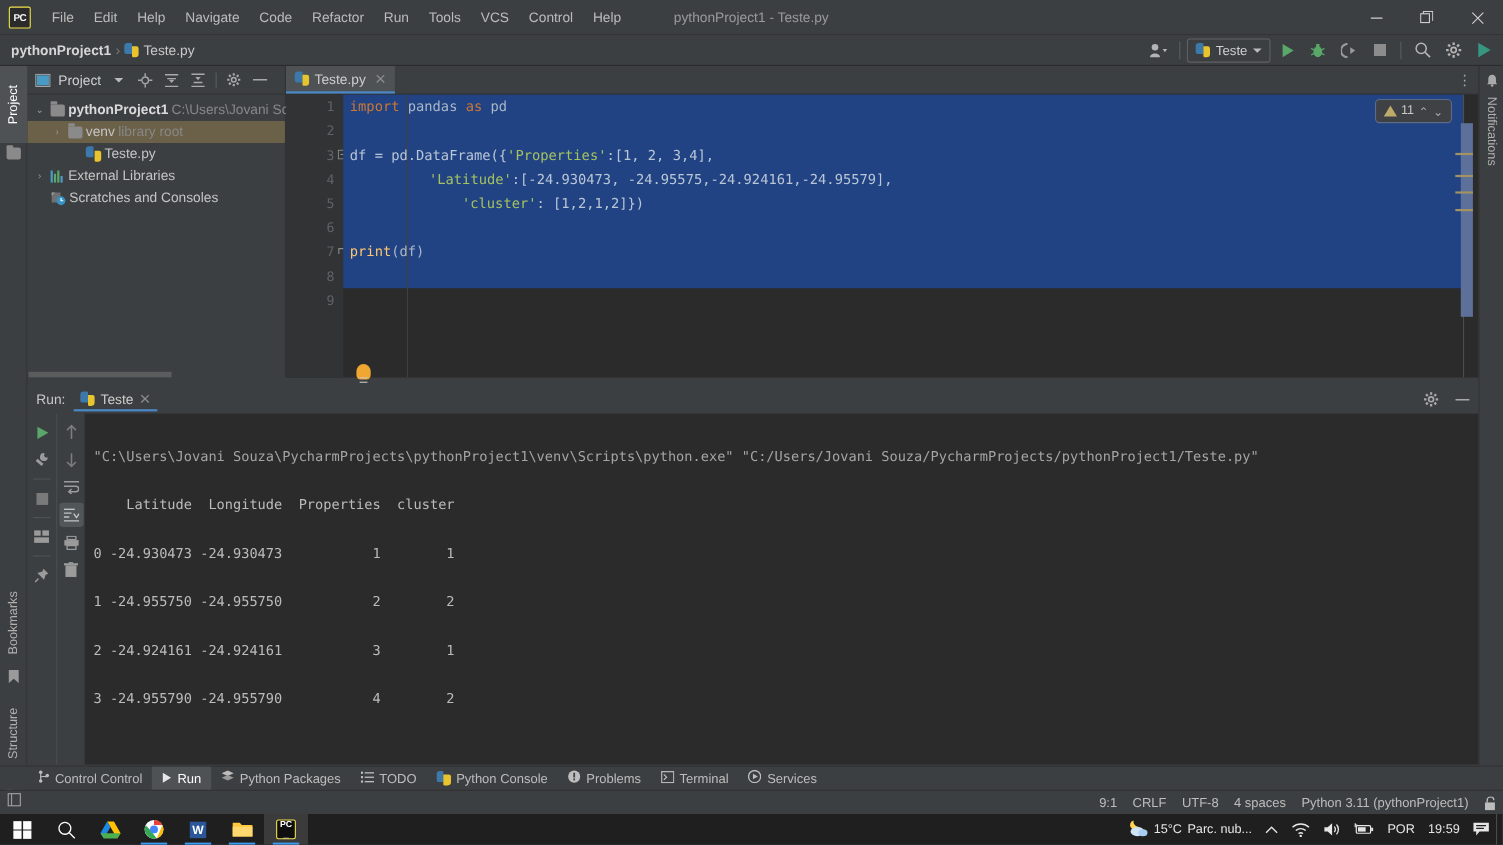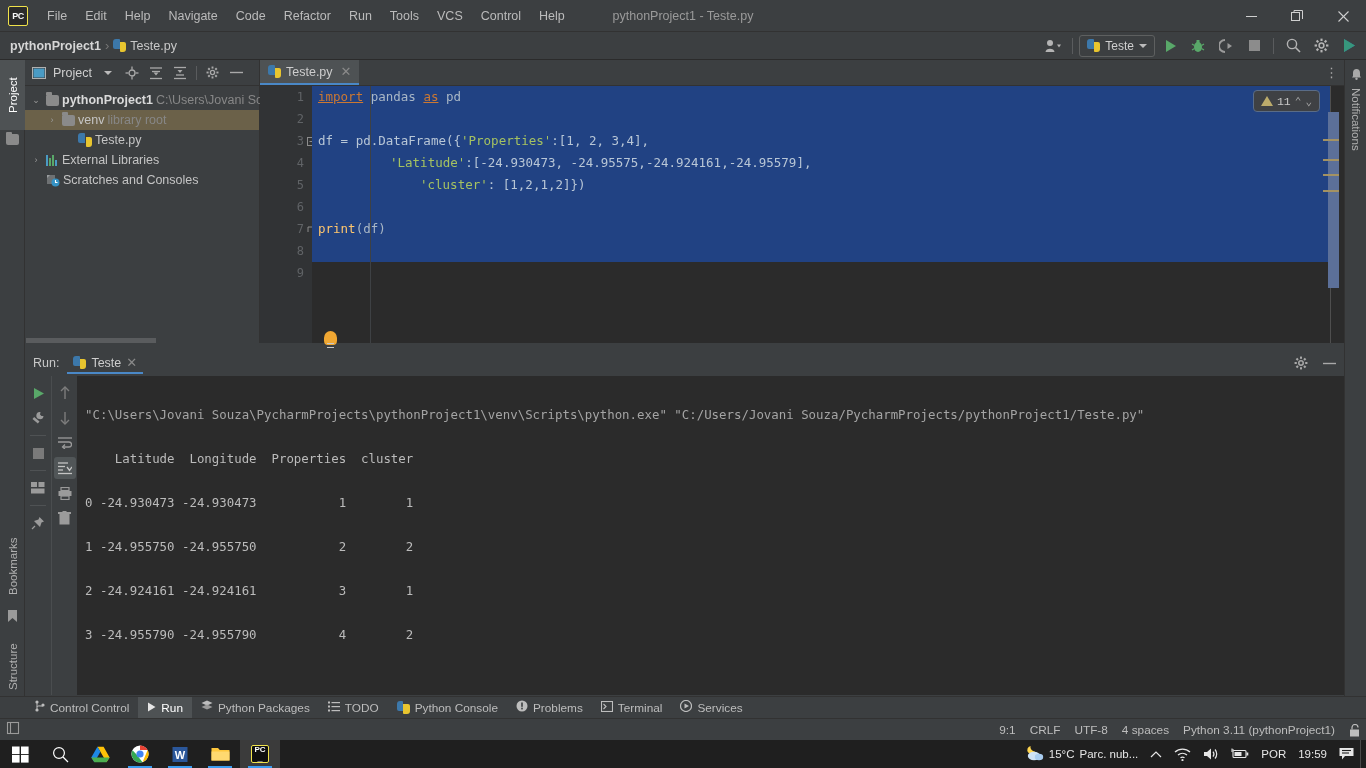--- a/index.html
+++ b/index.html
@@ -172,21 +172,21 @@
     position: absolute; left: 52px; top: 0; right: 0; height: 100%;
   }
   .sel-bg {
     position: absolute; left: 0; top: 0; width: 1018px; height: 176px;
     background: #214283;
   }
   .cline {
     position: relative; height: 22px; line-height: 22px;
     white-space: pre; padding-left: 6px; color: #a9b7c6;
   }
-  .kw { color: #cc7832; text-decoration: underline; }
+  .kw { color: #cc7832; }
   .str { color: #a5c261; }
   .fn  { color: #ffc66d; text-align: right; }
   .def { color: #a9b7c6; }
   .sel-line { color: #b8c6d6; }
   .bulb {
     position: absolute; left: 64px; top: 245px; width: 13px; height: 14px;
     background: #f0a732; border-radius: 50% 50% 30% 30%; z-index: 5;
   }
   .bulb::after {
     content:''; position: absolute; bottom: -3px; left: 3px;
@@ -194,21 +194,21 @@
     border-bottom: 1px solid #c8c8c8;
   }
   .vline {
     position: absolute; top: 0; bottom: 0; width: 1px; background: #3e4144;
   }
   .inspect-widget {
     position: absolute; right: 24px; top: 4px; height: 22px;
     display: flex; align-items: center; gap: 4px; padding: 0 7px;
     background: #3f4144; border: 1px solid #5a6c87; border-radius: 4px;
     font-size: 11.5px; color: #c8c8c8; z-index: 9;
-    font-family: Liberation Mono, monospace;
+    font-family: Liberation Sans, sans-serif;
   }
   .warn-tri {
     width: 0; height: 0; border-left: 6px solid transparent;
     border-right: 6px solid transparent; border-bottom: 10px solid #bcab6b;
     position: relative;
   }
   .chev { color: #a7a7a7; font-size: 11px; }
   .err-stripe {
     position: absolute; right: 5px; top: 26px; width: 11px; bottom: 0;
   }

